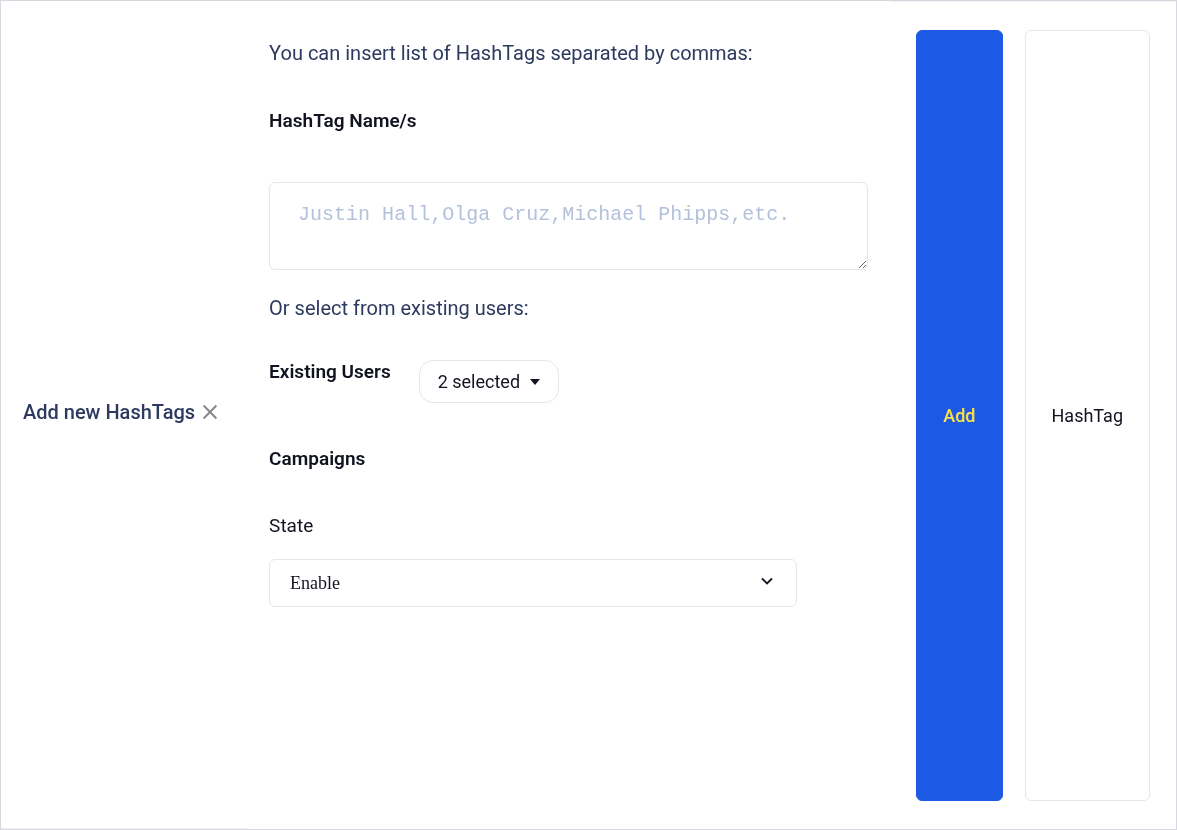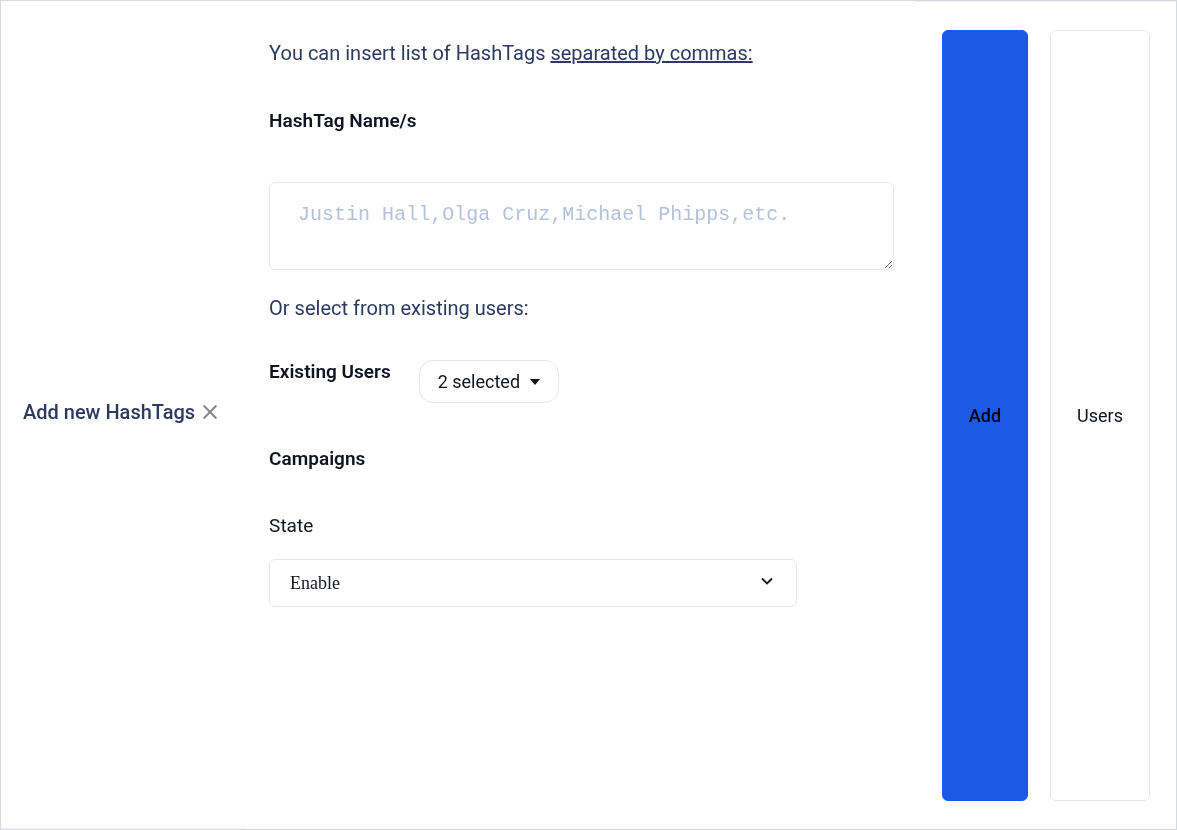--- a/index.html
+++ b/index.html
@@ -54,21 +54,20 @@
     padding: 40px 22px 20px 22px;
     overflow: auto;
   }
   .intro-text {
     font-size: 20px;
     color: #2d3a5f;
     font-weight: 400;
     margin-bottom: 44px;
   }
   .underline {
-    text-decoration: underline;
   }
   .field-label {
     font-size: 19px;
     font-weight: 600;
     color: #111320;
     margin-bottom: 22px;
     display: block;
   }
   .textarea-input {
     width: 100%;
@@ -177,21 +176,21 @@
   .btn {
     font-size: 18px;
     font-family: inherit;
     border-radius: 6px;
     padding: 12px 26px;
     cursor: pointer;
     border: 1px solid transparent;
   }
   .btn-primary {
     background: #1c5ae6;
-    color: #000000;
+    color: #fde047;
     font-weight: 500;
     border-color: #1c5ae6;
   }
   .btn-secondary {
     background: #fff;
     color: #111320;
     border-color: #e3e6ed;
   }
 </style>
 </head>
@@ -243,16 +242,16 @@
               <polyline points="6 9 12 15 18 9"></polyline>
             </svg>
         </span>
       </div>
     </div>
 
   </div>
 
   <div class="modal-footer">
     <button class="btn btn-primary">Add</button>
-    <button class="btn btn-secondary">Users</button>
+    <button class="btn btn-secondary">HashTag</button>
   </div>
 
 </div>
 
 </body></html>

